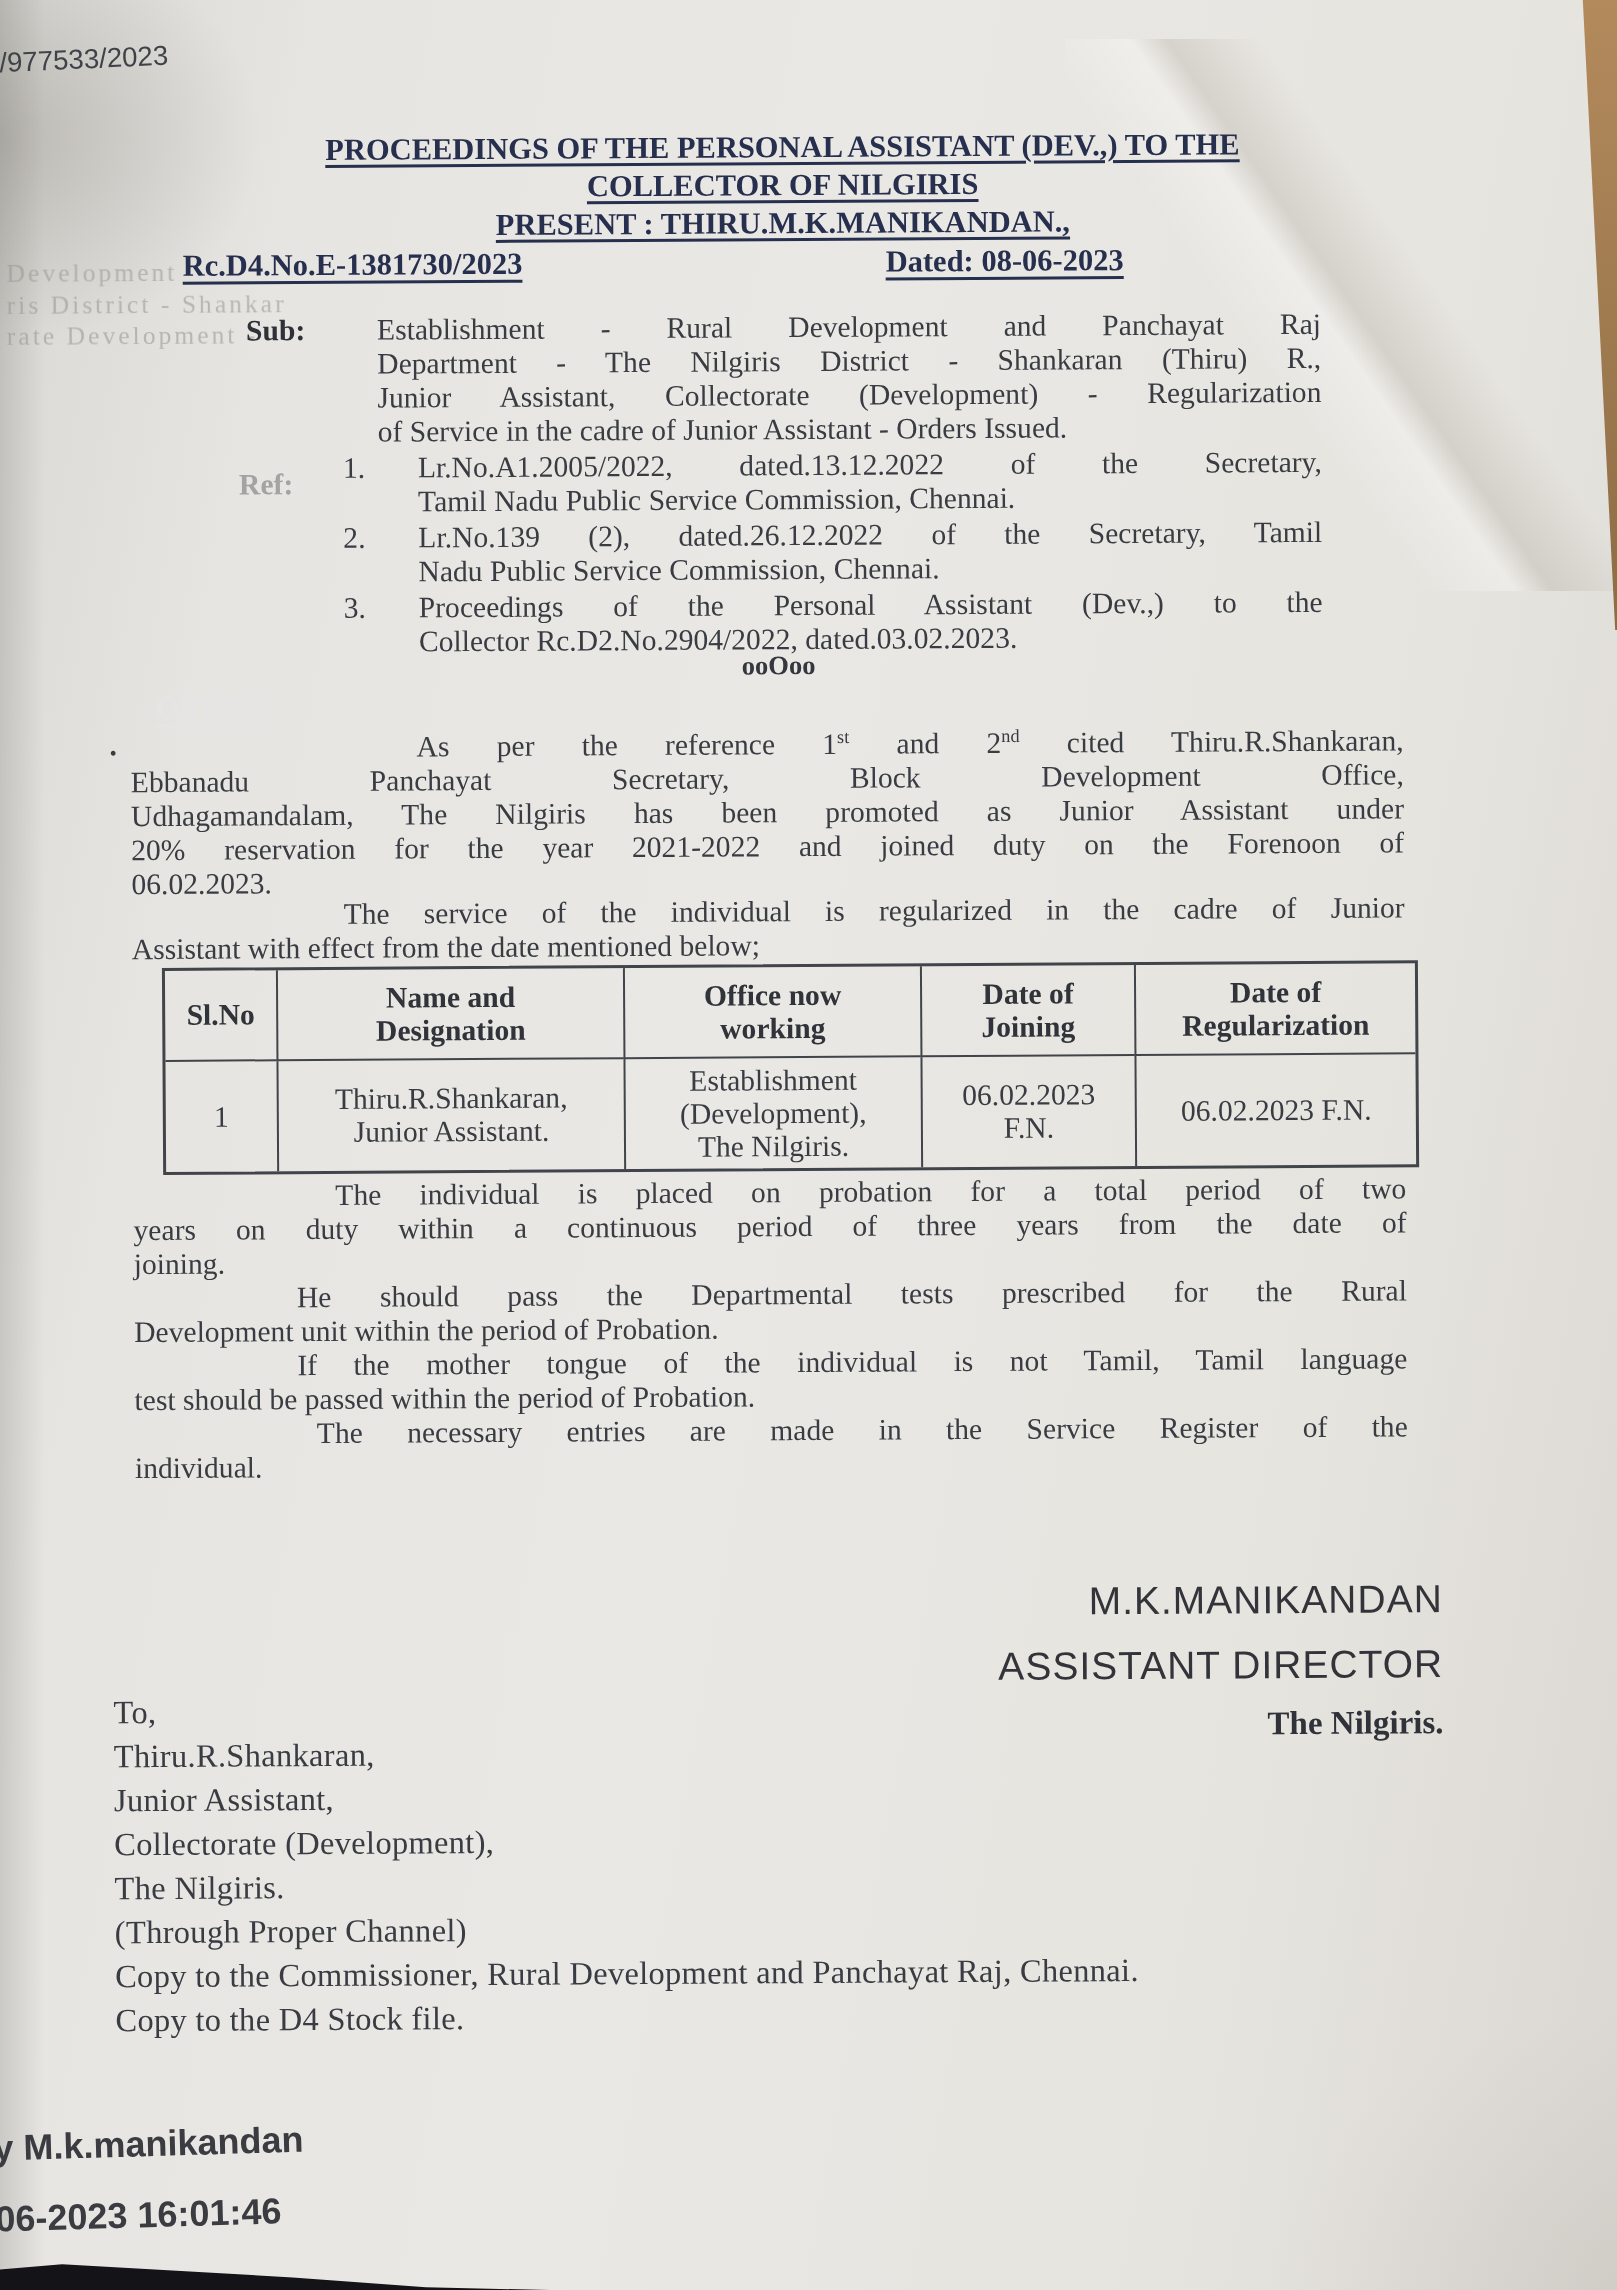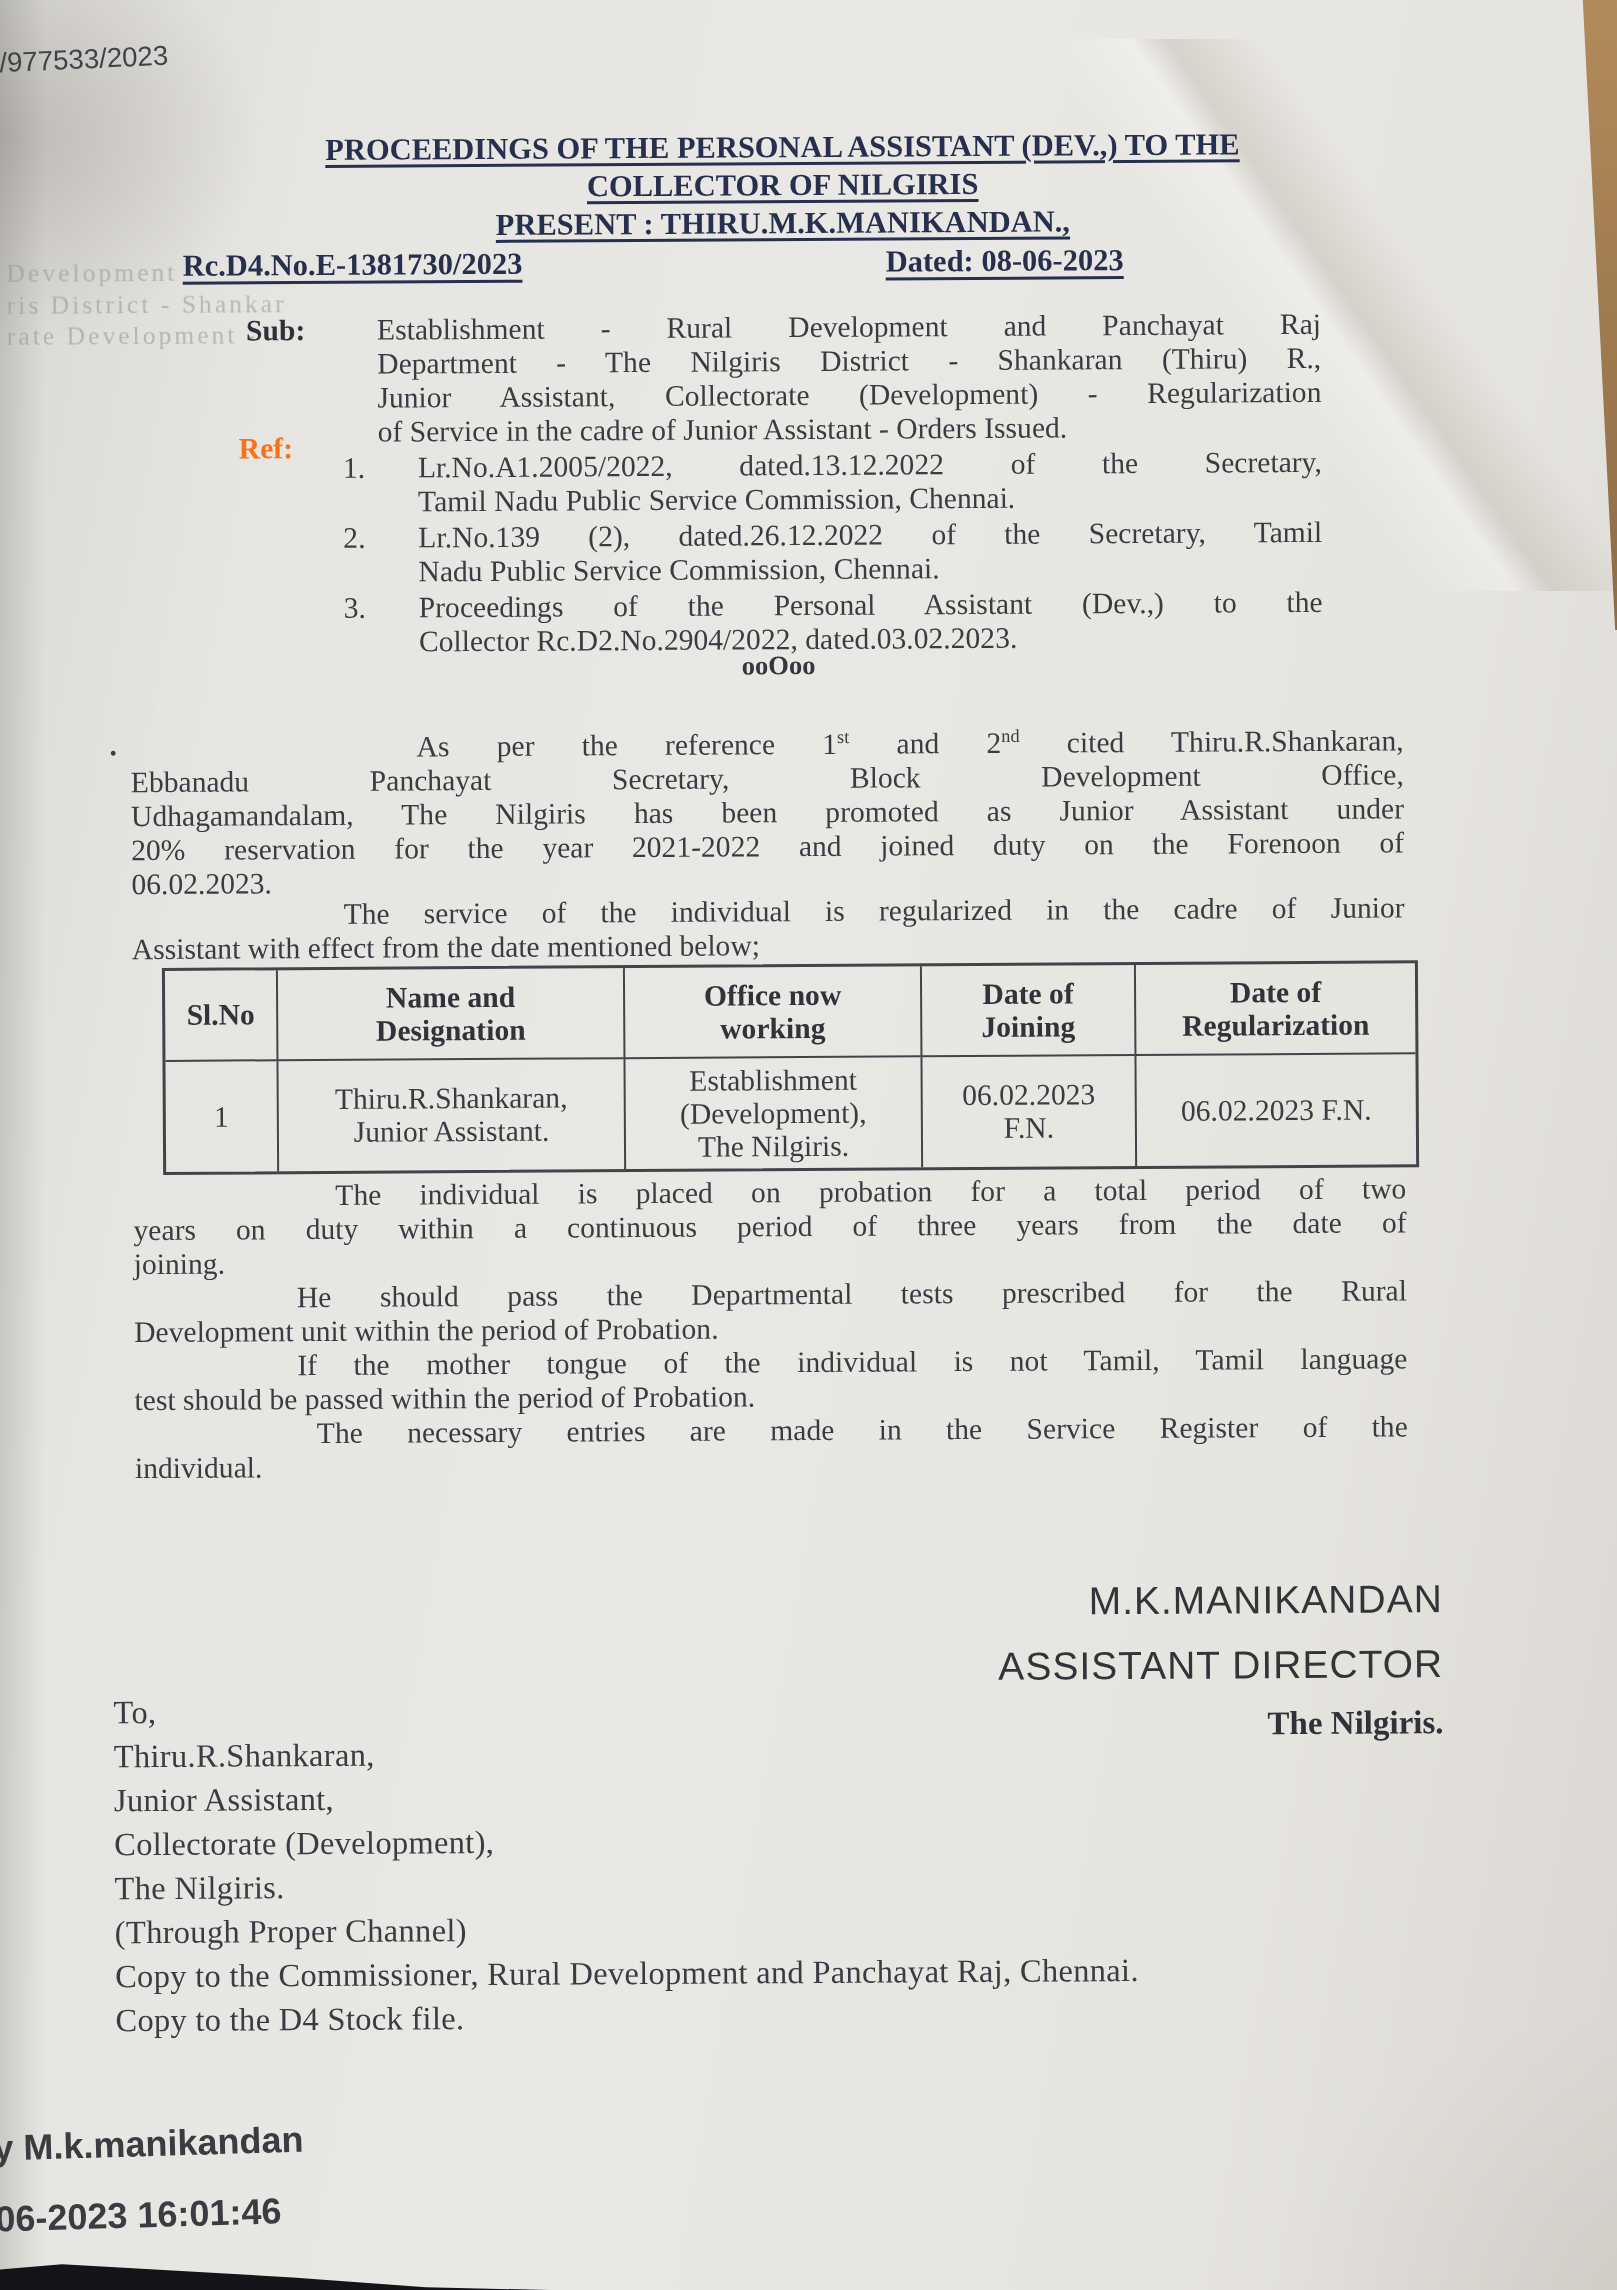--- a/index.html
+++ b/index.html
@@ -40,21 +40,21 @@
   .title-line { font-size:30.5px; line-height:38px; font-weight:bold; color:#272f4e; }
   .title-line span { text-decoration:underline; text-decoration-thickness:2.5px; text-underline-offset:4.9px; }
 
   .rc-number { left:188px; top:245px; }
   .dated     { left:891px; top:245px; }
   .rc-style  { font-size:30.5px; font-weight:bold; color:#272f4e;
     text-decoration:underline; text-decoration-thickness:2.5px; text-underline-offset:5.9px; }
 
   .sub-label { left:251px; top:310px; font-weight:bold; color:#2e3138; }
   .sub-text  { left:382px; top:310px; width:944px; }
-  .ref-label { left:243px; top:428px; font-weight:bold; color:#f97316; }
+  .ref-label { left:243px; top:464px; font-weight:bold; color:#a3a3a3; }
   .ref-num-1 { left:347px; top:448px; }
   .ref-txt-1 { left:422px; top:448px; width:904px; }
   .ref-num-2 { left:347px; top:518px; }
   .ref-txt-2 { left:422px; top:518px; width:904px; }
   .ref-num-3 { left:347px; top:588px; }
   .ref-txt-3 { left:422px; top:588px; width:904px; }
 
   .separator { left:683px; top:650px; width:197px; text-align:center;
     font-weight:bold; font-size:26.6px; color:#34373d; }
   .order-heading { left:158px; top:687px; font-size:30.5px; font-weight:bold; color:#e5e5e5;

